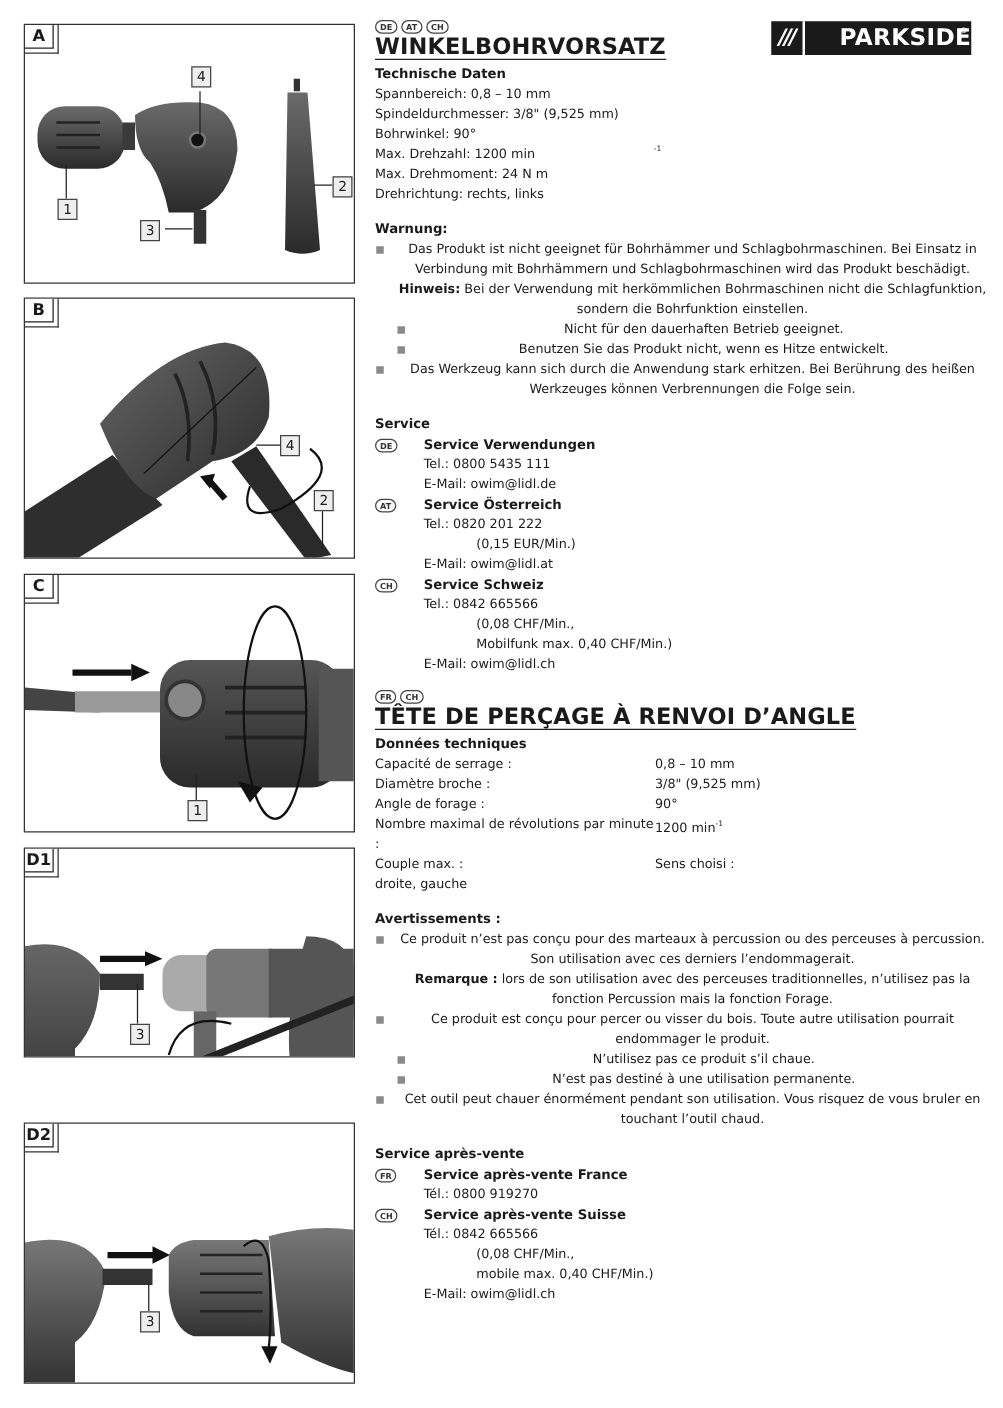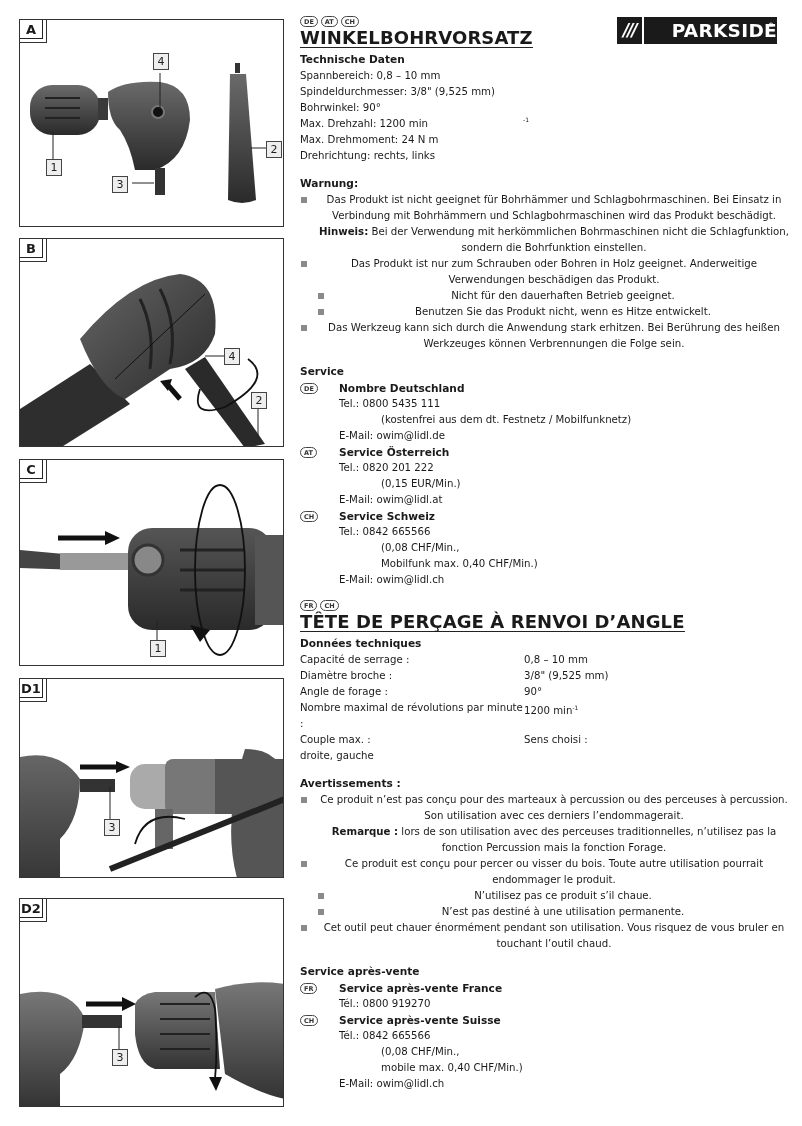--- a/index.html
+++ b/index.html
@@ -139,21 +139,21 @@
       </g>
     <path d="M38 78 L85 78" stroke="#111" stroke-width="5"></path>
       <path d="M85 71 L100 78 L85 85Z" fill="#111"></path>
     <ellipse cx="200" cy="110" rx="25" ry="85" fill="none" stroke="#111" stroke-width="1.8"></ellipse>
     <path d="M170 165 L180 182 L190 170Z" fill="#111"></path>
     <line x1="137" y1="160" x2="137" y2="180" stroke="#222" stroke-width="1"></line>
   </svg>
   <div class="callout" style="left:130px;top:180px;">1</div>
 </div>
 
-<div class="fig" style="top:678px;height:200px;">
+<div class="fig" style="top:678px;height:168px;">
   <div class="fig-label">D1</div>
   <svg width="265" height="209">
     <defs>
         <linearGradient id="gD" x1="0" y1="0" x2="0" y2="1">
           <stop offset="0" stop-color="#666"></stop>
           <stop offset="1" stop-color="#333"></stop>
         </linearGradient>
       </defs>
     <path d="M0 78 Q40 70 60 100 Q60 140 40 160 L40 209 L0 209Z" fill="url(#gD)"></path>
     <rect x="60" y="100" width="35" height="13" fill="#333"></rect>
@@ -222,33 +222,31 @@
   <div class="line">Max. Drehmoment: 24 N m</div>
   <div class="line">Drehrichtung: rechts, links</div>
   <div class="gap"></div>
 
   <div class="subhead">Warnung:</div>
   <ul class="warn">
     <li>
       <span>Das Produkt ist nicht geeignet für Bohrhämmer und Schlagbohrmaschinen. Bei Einsatz in Verbindung mit Bohrhämmern und Schlagbohrmaschinen wird das Produkt beschädigt.</span><br>
       <span class="bold">Hinweis:</span><span> Bei der Verwendung mit herkömmlichen Bohrmaschinen nicht die Schlagfunktion, sondern die Bohrfunktion einstellen.</span>
     </li>
-    <li>Das Produkt ist nur zum Schrauben oder Bohren in Holz geeignet. Anderweitige Verwendungen beschädigen das Produkt.</li>
     <li class="sub">Nicht für den dauerhaften Betrieb geeignet.</li>
     <li class="sub">Benutzen Sie das Produkt nicht, wenn es Hitze entwickelt.</li>
     <li>Das Werkzeug kann sich durch die Anwendung stark erhitzen. Bei Berührung des heißen Werkzeuges können Verbrennungen die Folge sein.</li>
   </ul>
   <div class="gap"></div>
 
   <div class="subhead">Service</div>
   <div class="svc-row">
     <span class="flag">DE</span>
-    <div class="svc-name">Nombre Deutschland</div>
+    <div class="svc-name">Service Verwendungen</div>
     <div>Tel.: 0800 5435 111</div>
-    <div style="padding-left:42px">(kostenfrei aus dem dt. Festnetz / Mobilfunknetz)</div>
     <div>E-Mail: owim@lidl.de</div>
   </div>
   <div class="svc-row">
     <span class="flag">AT</span>
     <div class="svc-name">Service Österreich</div>
     <div>Tel.: 0820 201 222</div>
     <div style="padding-left:42px">(0,15 EUR/Min.)</div>
     <div>E-Mail: owim@lidl.at</div>
   </div>
   <div class="svc-row">

